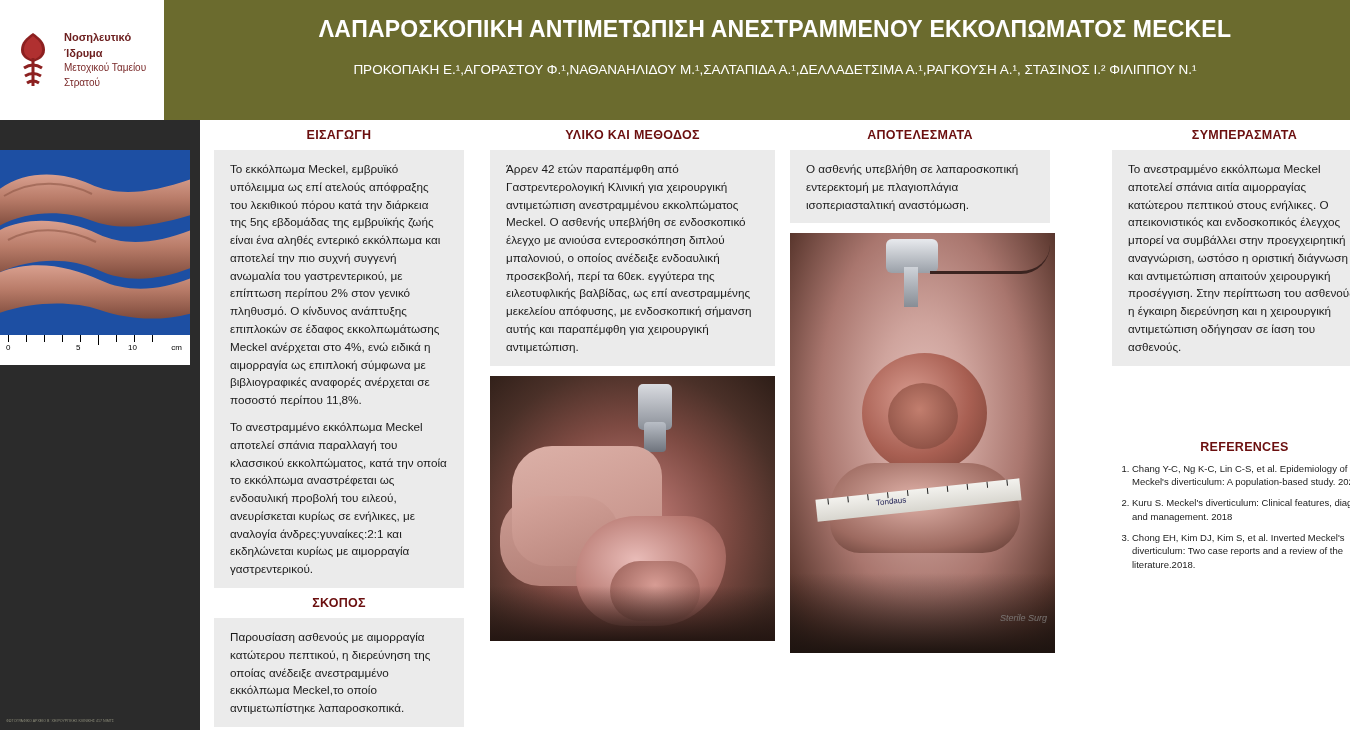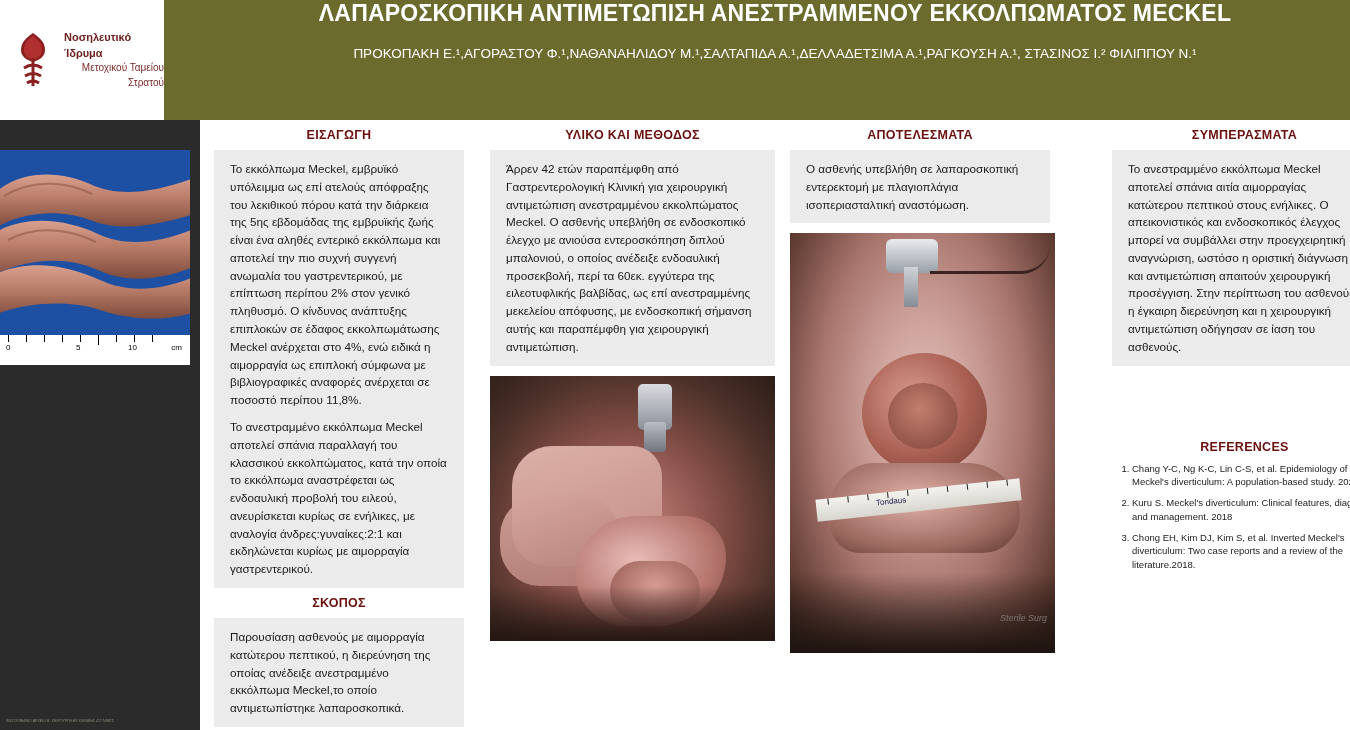--- a/index.html
+++ b/index.html
@@ -8,23 +8,23 @@
     font-family:"Liberation Sans", sans-serif;
     background:#ffffff;
   }
   .poster{position:relative;width:1350px;height:730px;background:#ffffff;}
 
   
   .topband{position:absolute;left:0;top:0;width:1350px;height:120px;background:#6b6b2e;}
   .logo-box{position:absolute;left:0;top:0;width:164px;height:120px;background:#ffffff;display:flex;align-items:center;gap:8px;padding-left:10px;box-sizing:border-box;}
   .logo-mark{width:46px;height:60px;flex:0 0 auto;}
   .logo-text{font-size:11px;line-height:1.45;color:#6d2020;font-weight:bold;}
-  .logo-text div:nth-child(2){font-size:10px;font-weight:normal;color:#7a2a2a;text-align:right;}
-
-  .title-area{position:absolute;left:200px;top:0;width:1150px;height:120px;color:#ffffff;text-align:center;box-sizing:border-box;padding-top:0;}
+  .logo-text div:nth-child(2){font-size:10px;font-weight:normal;color:#7a2a2a;}
+
+  .title-area{position:absolute;left:200px;top:0;width:1150px;height:120px;color:#ffffff;text-align:center;box-sizing:border-box;padding-top:16px;}
   .poster-title{font-size:23px;font-weight:bold;letter-spacing:.2px;line-height:1.2;}
   .authors{margin-top:16px;font-size:13.5px;line-height:1.45;font-weight:normal;}
   .affil{font-size:13px;line-height:1.45;}
 
   
   .leftcol{position:absolute;left:0;top:120px;width:200px;height:610px;background:#2b2b2b;}
   .spec-img{position:absolute;left:0;top:30px;width:190px;height:215px;background:#1d4fa3;overflow:hidden;}
   .spec-inner{position:absolute;left:0;top:0;width:190px;height:185px;}
   .bowel{position:absolute;left:-6px;top:12px;width:205px;height:160px;}
   .ruler{position:absolute;left:0;bottom:0;width:190px;height:30px;background:#ffffff;}

